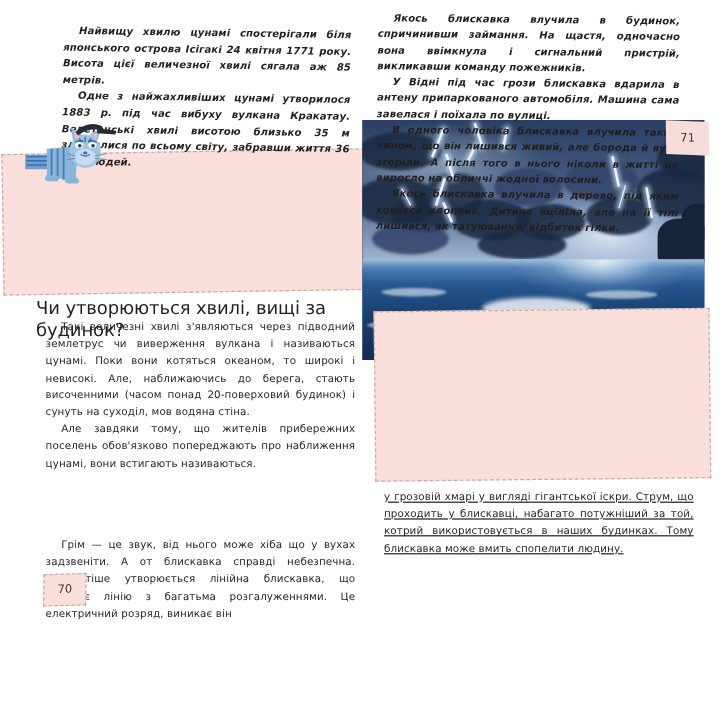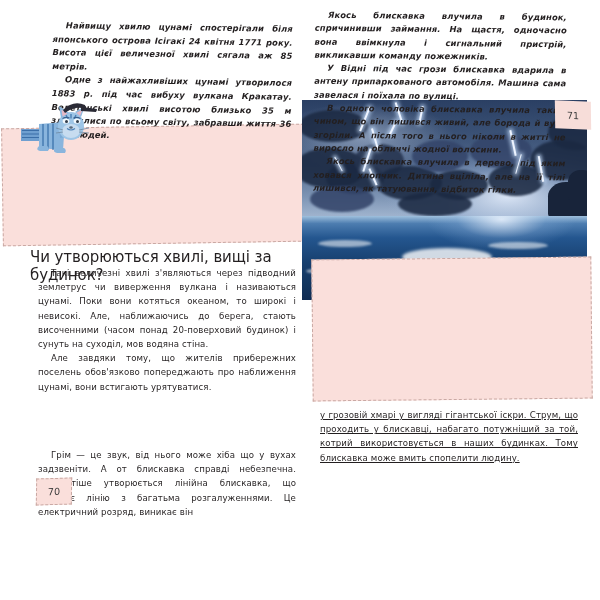--- a/index.html
+++ b/index.html
@@ -332,21 +332,21 @@
 
       <path d="M60 34 l10 -2 M60 36 l10 1 M44 34 l-7 -2 M44 36 l-7 1" stroke="#6e88a0" stroke-width="0.8"></path>
 
       <path d="M20 50 q-4 4 1 5 l8 0 q2 -3 -1 -5 Z" fill="#89b5dd"></path>
       <path d="M36 52 q-3 4 2 5 l8 0 q2 -3 -1 -5 Z" fill="#89b5dd"></path>
     </svg>
 
     <div id="heading-waves" class="heading">Чи утворюються хвилі, вищі за будинок?</div>
     <div id="left-body-1" class="body-text">
       <p>Такі величезні хвилі з'являються через підводний землетрус чи виверження вулкана і називаються цунамі. Поки вони котяться океаном, то широкі і невисокі. Але, наближаючись до берега, стають височенними (часом понад 20-поверховий будинок) і сунуть на суходіл, мов водяна стіна.</p>
-      <p>Але завдяки тому, що жителів прибережних поселень обов'язково попереджають про наближення цунамі, вони встигають урятуватися.</p>
+      <p>Але завдяки тому, що жителів прибережних поселень обов'язково попереджають про наближення цунамі, вони встигають називаються.</p>
     </div>
 
     <div id="left-body-2" class="body-text">
       <p>Грім — це звук, від нього може хіба що у вухах задзвеніти. А от блискавка справді небезпечна. Найчастіше утворюється лінійна блискавка, що нагадує лінію з багатьма розгалуженнями. Це електричний розряд, виникає він</p>
     </div>
 
     <div id="page-badge-70">
       <div class="dash"></div>
       <div class="num">70</div>
     </div>

